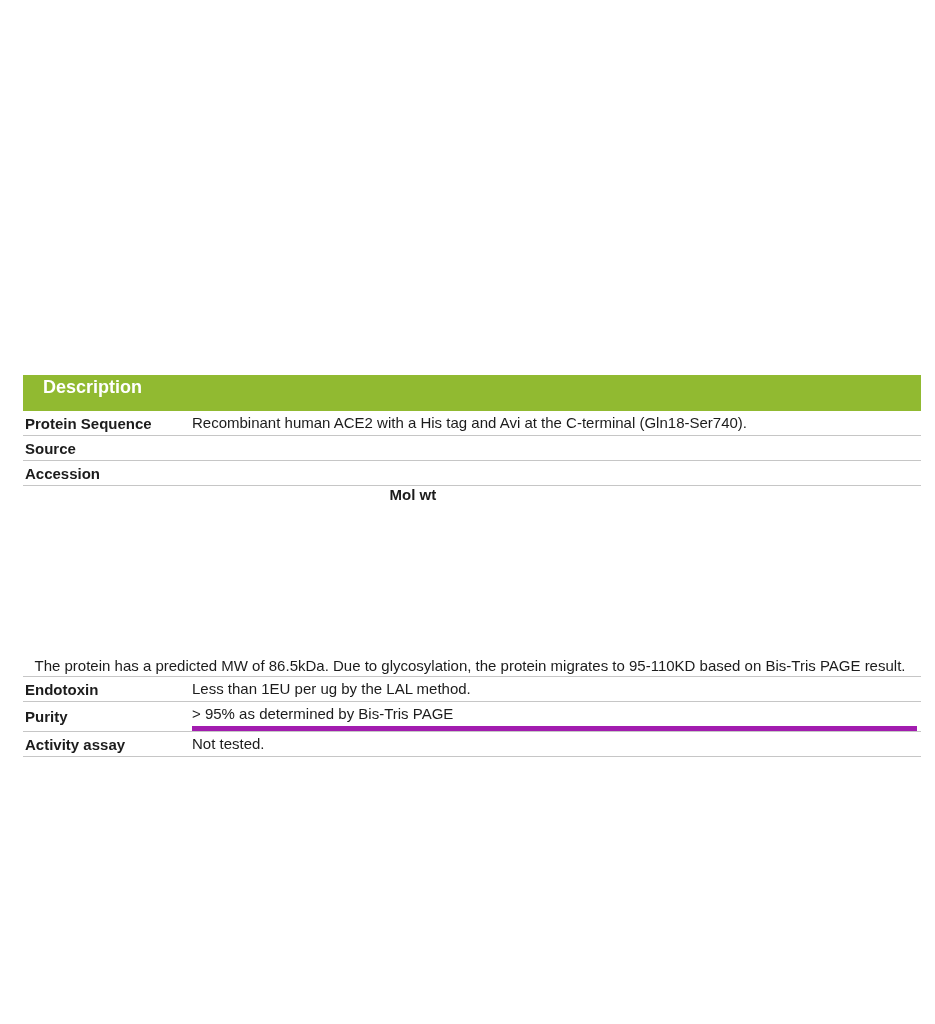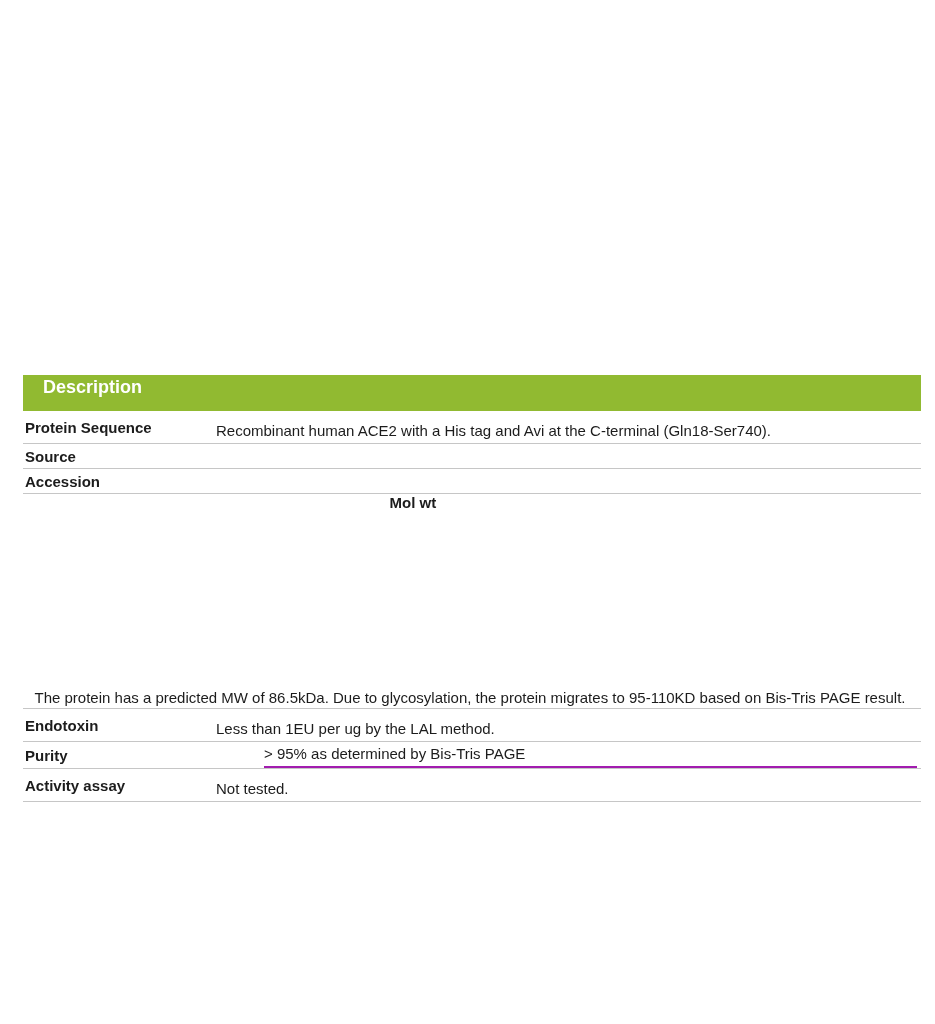--- a/index.html
+++ b/index.html
@@ -31,46 +31,44 @@
     font-weight: bold;
     font-size: 18px;
     padding-left: 20px;
     box-sizing: border-box;
   }
   .row {
     display: flex;
     align-items: center;
     border-bottom: 1px solid #c6c6c6;
     box-sizing: border-box;
-    gap: 24px;
   }
   .row.h25 { min-height: 25px; }
   .row.h49 { min-height: 49px; flex-direction: column; }
   .label-cell {
     flex: 0 0 169px;
     width: 169px;
     font-weight: bold;
     padding-left: 2px;
     box-sizing: border-box;
     align-self: center;
   }
   .value-cell {
     flex: 1 1 auto;
     box-sizing: border-box;
     padding-right: 4px;
     line-height: 21px;
   }
-  .value-cell.single { line-height: 24px; margin-top: 8px; }
+  .value-cell.single { line-height: 24px; }
   .multi-value .value-line {
     min-height: 24px;
     line-height: 24px;
   }
   .multi-value .value-line:first-child {
-    border-bottom: 2px solid #a21caf;
-    margin-left: 48px;
+    border-bottom: 5px solid #a21caf;
   }
 </style>
 </head>
 <body>
 
 <div class="page">
   <div class="desc-table">
 
     <div class="table-header">Description</div>
 

